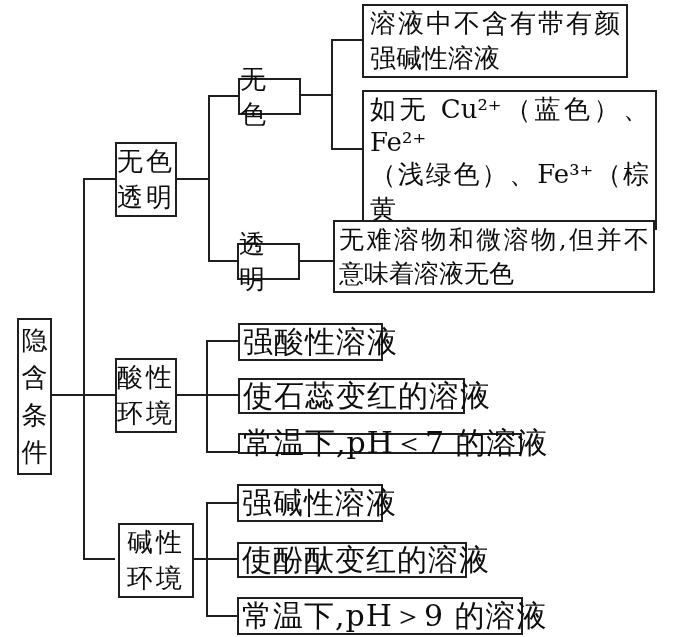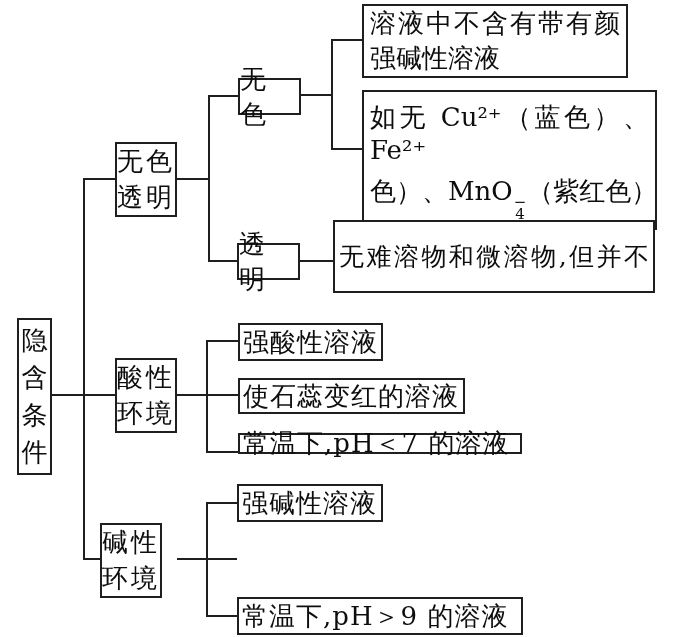--- a/index.html
+++ b/index.html
@@ -21,21 +21,21 @@
 
   
   .label2 { display: flex; flex-direction: column; align-items: center; justify-content: space-evenly;
             font-size: 26px; letter-spacing: 3px; text-align: center; }
 
   
   .label1 { display: flex; align-items: center; justify-content: center;
             font-size: 26px; letter-spacing: 4px; }
 
   
-  .item { display: flex; align-items: center; font-size: 26px; letter-spacing: 1px;
+  .item { display: flex; align-items: center; font-size: 30px; letter-spacing: 1px;
           padding: 0 3px; white-space: nowrap; }
 
   
   .note { display: flex; flex-direction: column; justify-content: space-evenly;
           padding: 0 6px; font-size: 26px; }
   .note .row { width: 100%; }
   .jl { text-align: justify; text-align-last: justify; }
   .nw { white-space: nowrap; }
   .note3 { font-size: 25px; padding: 0 4px; }
 
@@ -90,52 +90,57 @@
     <span>无色</span>
   </div>
 
   <div class="box note" style="left:362px;top:4px;width:266px;height:74px">
     <div class="row jl">溶液中不含有带有颜</div>
     <div class="row nw">强碱性溶液</div>
   </div>
 
   <div class="box note" style="left:362px;top:90px;width:295px;height:140px">
     <div class="row jl">如无 Cu²⁺（蓝色）、Fe²⁺</div>
+    <div class="row jl">（浅绿色）、Fe³⁺（棕黄</div>
     <div class="row nw"><span>色）、MnO</span><span class="stack">
           <span>−</span>
           <span>4</span>
         </span><span>（紫红色）</span></div>
   </div>
 
   <div class="box label1" style="left:237px;top:243px;width:63px;height:37px">
     <span>透明</span>
   </div>
 
   <div class="box note note3" style="left:333px;top:220px;width:322px;height:73px">
     <div class="row jl">无难溶物和微溶物,但并不</div>
+    <div class="row nw">意味着溶液无色</div>
   </div>
 
   <div class="box label2" style="left:115px;top:358px;width:62px;height:75px">
     <div>酸性</div>
     <div>环境</div>
   </div>
   <div class="box item" style="left:238px;top:323px;width:145px;height:38px">
     <span>强酸性溶液</span>
   </div>
   <div class="box item" style="left:238px;top:378px;width:227px;height:36px">
     <span>使石蕊变红的溶液</span>
   </div>
   <div class="box item" style="left:238px;top:433px;width:284px;height:21px">
     <span>常温下,pH＜7 的溶液</span>
   </div>
 
-  <div class="box label2" style="left:100px;top:523px;width:62px;height:75px">
+  <div class="box label2" style="left:118px;top:523px;width:76px;height:75px">
     <div>碱性</div>
     <div>环境</div>
   </div>
   <div class="box item" style="left:237px;top:484px;width:146px;height:38px">
     <span>强碱性溶液</span>
+  </div>
+  <div class="box item" style="left:237px;top:542px;width:230px;height:36px">
+    <span>使酚酞变红的溶液</span>
   </div>
   <div class="box item" style="left:237px;top:597px;width:286px;height:38px">
     <span>常温下,pH＞9 的溶液</span>
   </div>
 
 </div>
 
 </body></html>

